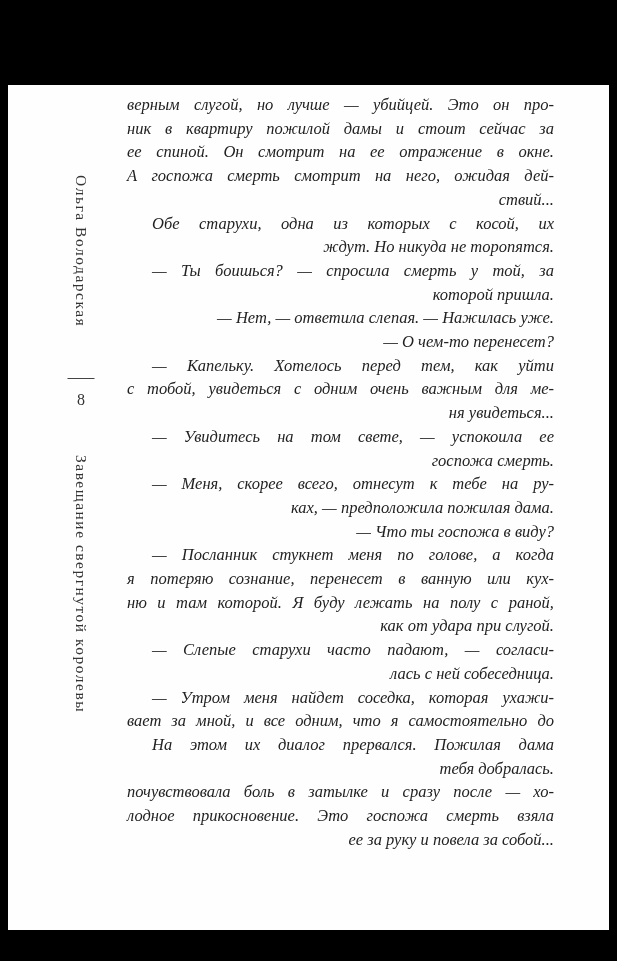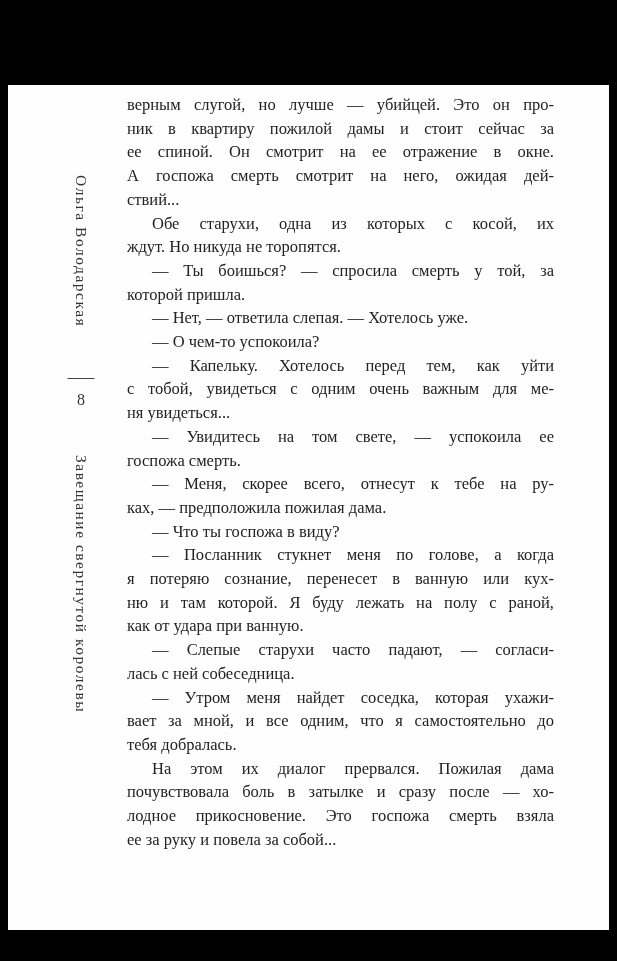--- a/index.html
+++ b/index.html
@@ -68,23 +68,24 @@
   
   .text-block {
     position: absolute;
     left: 119px;
     top: 8px;
     width: 427px;
     font-family: "Liberation Serif", serif;
     font-size: 16.5px;
     line-height: 23.7px;
     color: #222;
+    font-style: italic;
   }
   .line {
-    text-align: left;
+    text-align: right;
   }
   .line.just {
     text-align: justify;
     text-align-last: justify;
   }
   .line.ind {
     text-indent: 25px;
   }
 </style>
 </head>
@@ -103,39 +104,39 @@
     <div class="text-block">
         <div class="line just">верным слугой, но лучше — убийцей. Это он про-</div>
         <div class="line just">ник в квартиру пожилой дамы и стоит сейчас за</div>
         <div class="line just">ее спиной. Он смотрит на ее отражение в окне.</div>
         <div class="line just">А госпожа смерть смотрит на него, ожидая дей-</div>
         <div class="line">ствий...</div>
         <div class="line just ind">Обе старухи, одна из которых с косой, их</div>
         <div class="line">ждут. Но никуда не торопятся.</div>
         <div class="line just ind">— Ты боишься? — спросила смерть у той, за</div>
         <div class="line">которой пришла.</div>
-        <div class="line ind">— Нет, — ответила слепая. — Хотелось уже.</div>
-        <div class="line ind">— О чем-то успокоила?</div>
+        <div class="line ind">— Нет, — ответила слепая. — Нажилась уже.</div>
+        <div class="line ind">— О чем-то перенесет?</div>
         <div class="line just ind">— Капельку. Хотелось перед тем, как уйти</div>
         <div class="line just">с тобой, увидеться с одним очень важным для ме-</div>
         <div class="line">ня увидеться...</div>
         <div class="line just ind">— Увидитесь на том свете, — успокоила ее</div>
         <div class="line">госпожа смерть.</div>
         <div class="line just ind">— Меня, скорее всего, отнесут к тебе на ру-</div>
         <div class="line">ках, — предположила пожилая дама.</div>
         <div class="line ind">— Что ты госпожа в виду?</div>
         <div class="line just ind">— Посланник стукнет меня по голове, а когда</div>
         <div class="line just">я потеряю сознание, перенесет в ванную или кух-</div>
         <div class="line just">ню и там которой. Я буду лежать на полу с раной,</div>
-        <div class="line">как от удара при ванную.</div>
+        <div class="line">как от удара при слугой.</div>
         <div class="line just ind">— Слепые старухи часто падают, — согласи-</div>
         <div class="line">лась с ней собеседница.</div>
         <div class="line just ind">— Утром меня найдет соседка, которая ухажи-</div>
         <div class="line just">вает за мной, и все одним, что я самостоятельно до</div>
+        <div class="line just ind">На этом их диалог прервался. Пожилая дама</div>
         <div class="line">тебя добралась.</div>
-        <div class="line just ind">На этом их диалог прервался. Пожилая дама</div>
         <div class="line just">почувствовала боль в затылке и сразу после — хо-</div>
         <div class="line just">лодное прикосновение. Это госпожа смерть взяла</div>
         <div class="line">ее за руку и повела за собой...</div>
       </div>
 
   </div>
 </div>
 
 </body></html>

